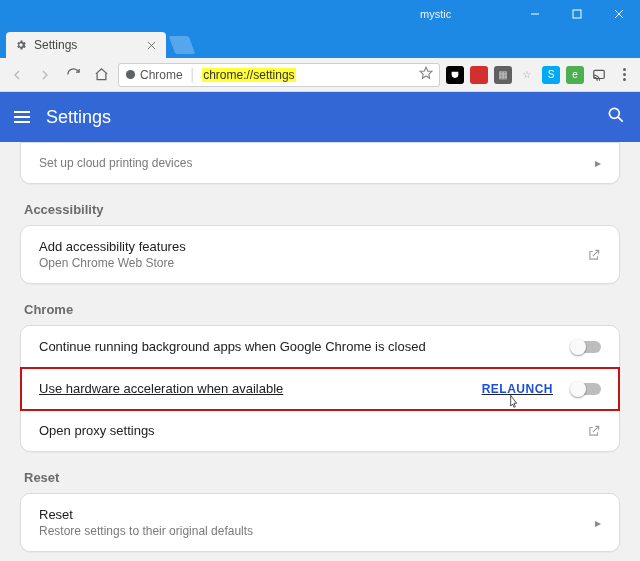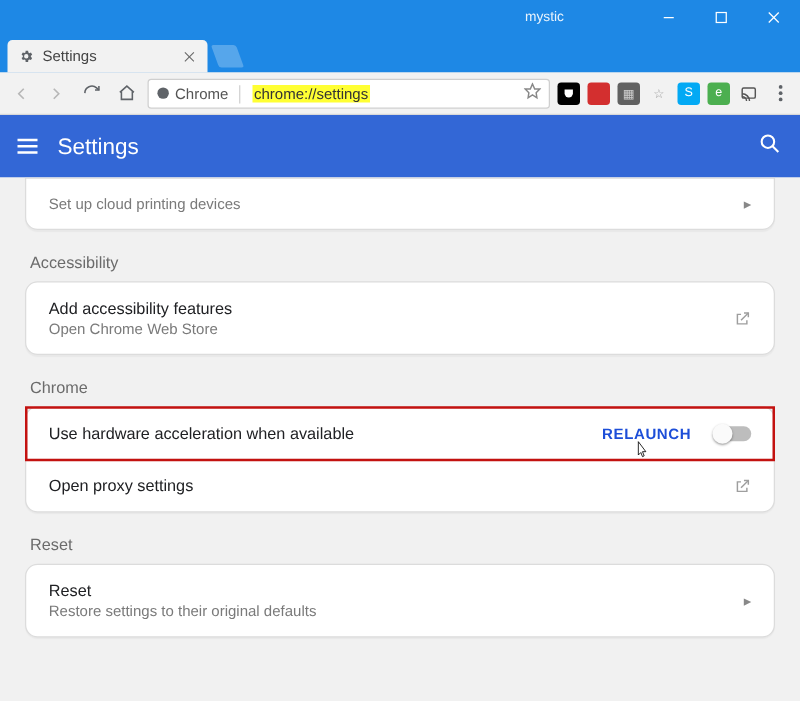--- a/index.html
+++ b/index.html
@@ -42,27 +42,27 @@
   .search-ico { color:#fff; }
 
   
   .content { background:#f1f1f1; height: calc(561px - 28px - 30px - 34px - 50px); overflow:auto; padding: 0 20px 5px 20px; }
   .card { background:#fff; border:1px solid #dcdcdc; border-radius:10px; margin-bottom:18px; box-shadow:0 1px 1px rgba(0,0,0,0.04);}
   .card.trim-top { border-top-left-radius:0; border-top-right-radius:0; margin-top:0;}
   .row { padding: 13px 18px; display:flex; align-items:center; gap:12px; font-size:13px; color:#202124; border-bottom:1px solid #eee;}
   .row:last-child{border-bottom:none;}
   .row .txt { flex:1; display:flex; flex-direction:column; gap:2px;}
   .row .txt .sub { font-size:12px; color:#7a7a7a;}
-  .section-label { font-size:13px; color:#6b6b6b; margin:16px 4px 8px 4px; font-weight:400;}
+  .section-label { font-size:13px; color:#6b6b6b; margin:16px 4px 8px 4px; font-weight:700;}
   .external-icon { width:14px;height:14px;color:#9e9e9e;}
   .chevron { color:#888; font-size:12px;}
   .toggle { width:30px; height:12px; background:#bdbdbd; border-radius:8px; position:relative;}
   .toggle::after{content:"";position:absolute;width:16px;height:16px;background:#fafafa;border-radius:50%;top:-2px;left:-1px;box-shadow:0 1px 2px rgba(0,0,0,0.4);}
   .relaunch { font-size:12px; font-weight:600; color:#1d4ed8; letter-spacing:0.5px; margin-right:6px; display:flex; align-items:flex-end; gap:2px;}
-  .row.highlight { outline:2px solid #c31210; outline-offset:-1px; position:relative;}
+  .row.highlight { outline:2px solid #c31210; outline-offset:-1px; position:relative;text-decoration:underline;}
   .cursor { position:absolute; left:485px; bottom:-3px; width:16px; height:20px; pointer-events:none;}
 </style>
 </head>
 <body>
 
 <div class="titlebar">
   <span class="user">mystic</span>
   <div class="winbtn">
     <svg width="10" height="10" viewBox="0 0 10 10">
         <line x1="1" y1="5" x2="9" y2="5" stroke-width="1"></line>
@@ -203,20 +203,26 @@
             <path d="M14 4h6v6"></path>
             <path d="M20 4L10 14"></path>
             <path d="M18 14v5H5V6h5"></path>
           </svg>
       </span>
     </div>
   </div>
 
   <div class="section-label">Chrome</div>
   <div class="card">
+    <div class="row">
+      <div class="txt">
+          <span>Continue running background apps when Google Chrome is closed</span>
+        </div>
+      <div class="toggle"></div>
+    </div>
     <div class="row highlight">
       <div class="txt">
           <span>Use hardware acceleration when available</span>
         </div>
       <span class="relaunch">
         <span>RELAUNCH</span>
       </span>
       <div class="toggle"></div>
       <svg class="cursor" viewBox="0 0 24 24">
           <path fill="#fff" stroke="#000" stroke-width="1" d="M7 2v16l3-3 2 5 2-1-2-5h4z"></path>

